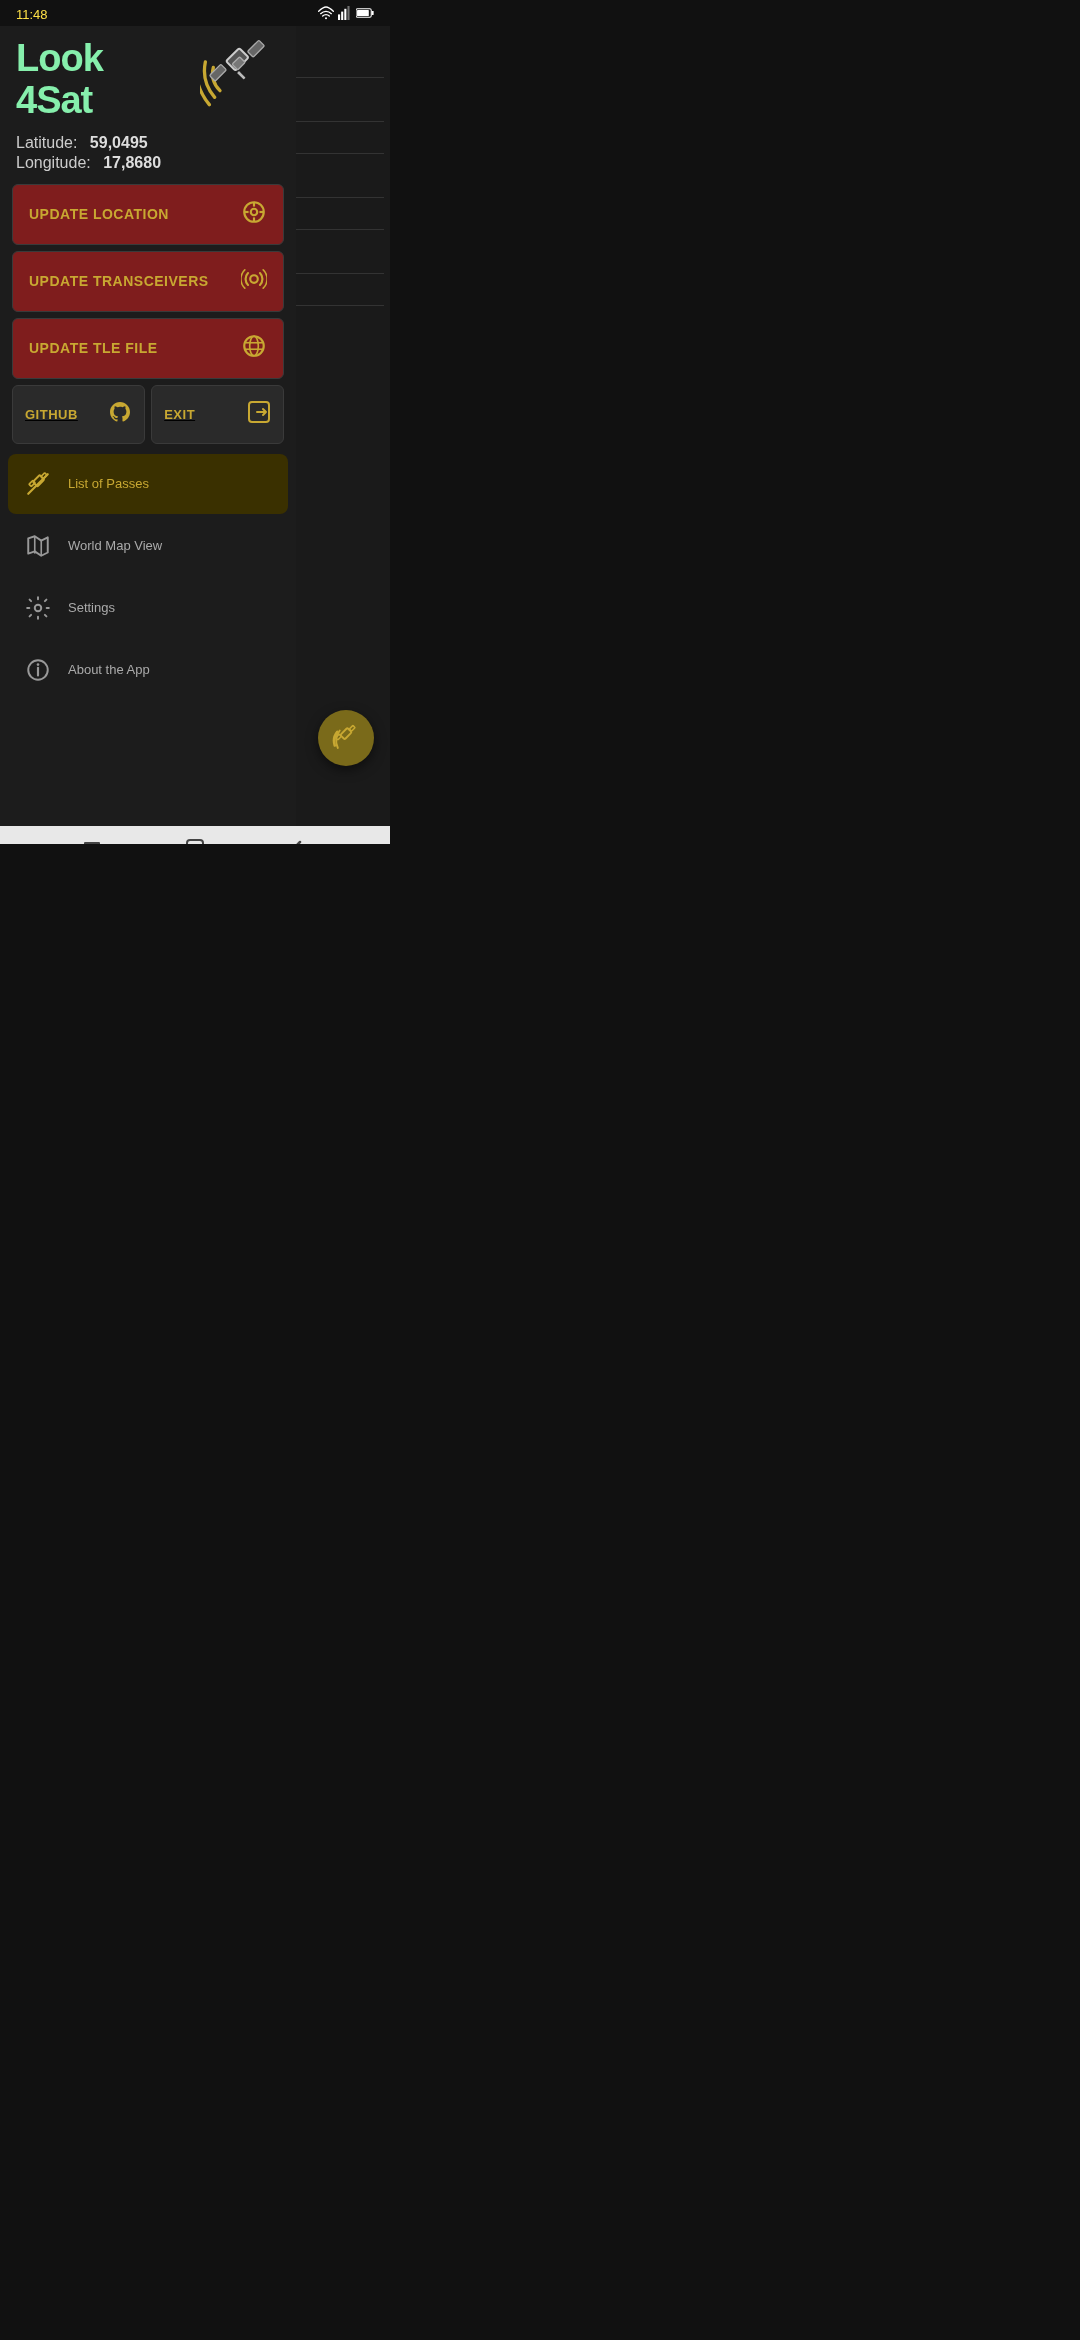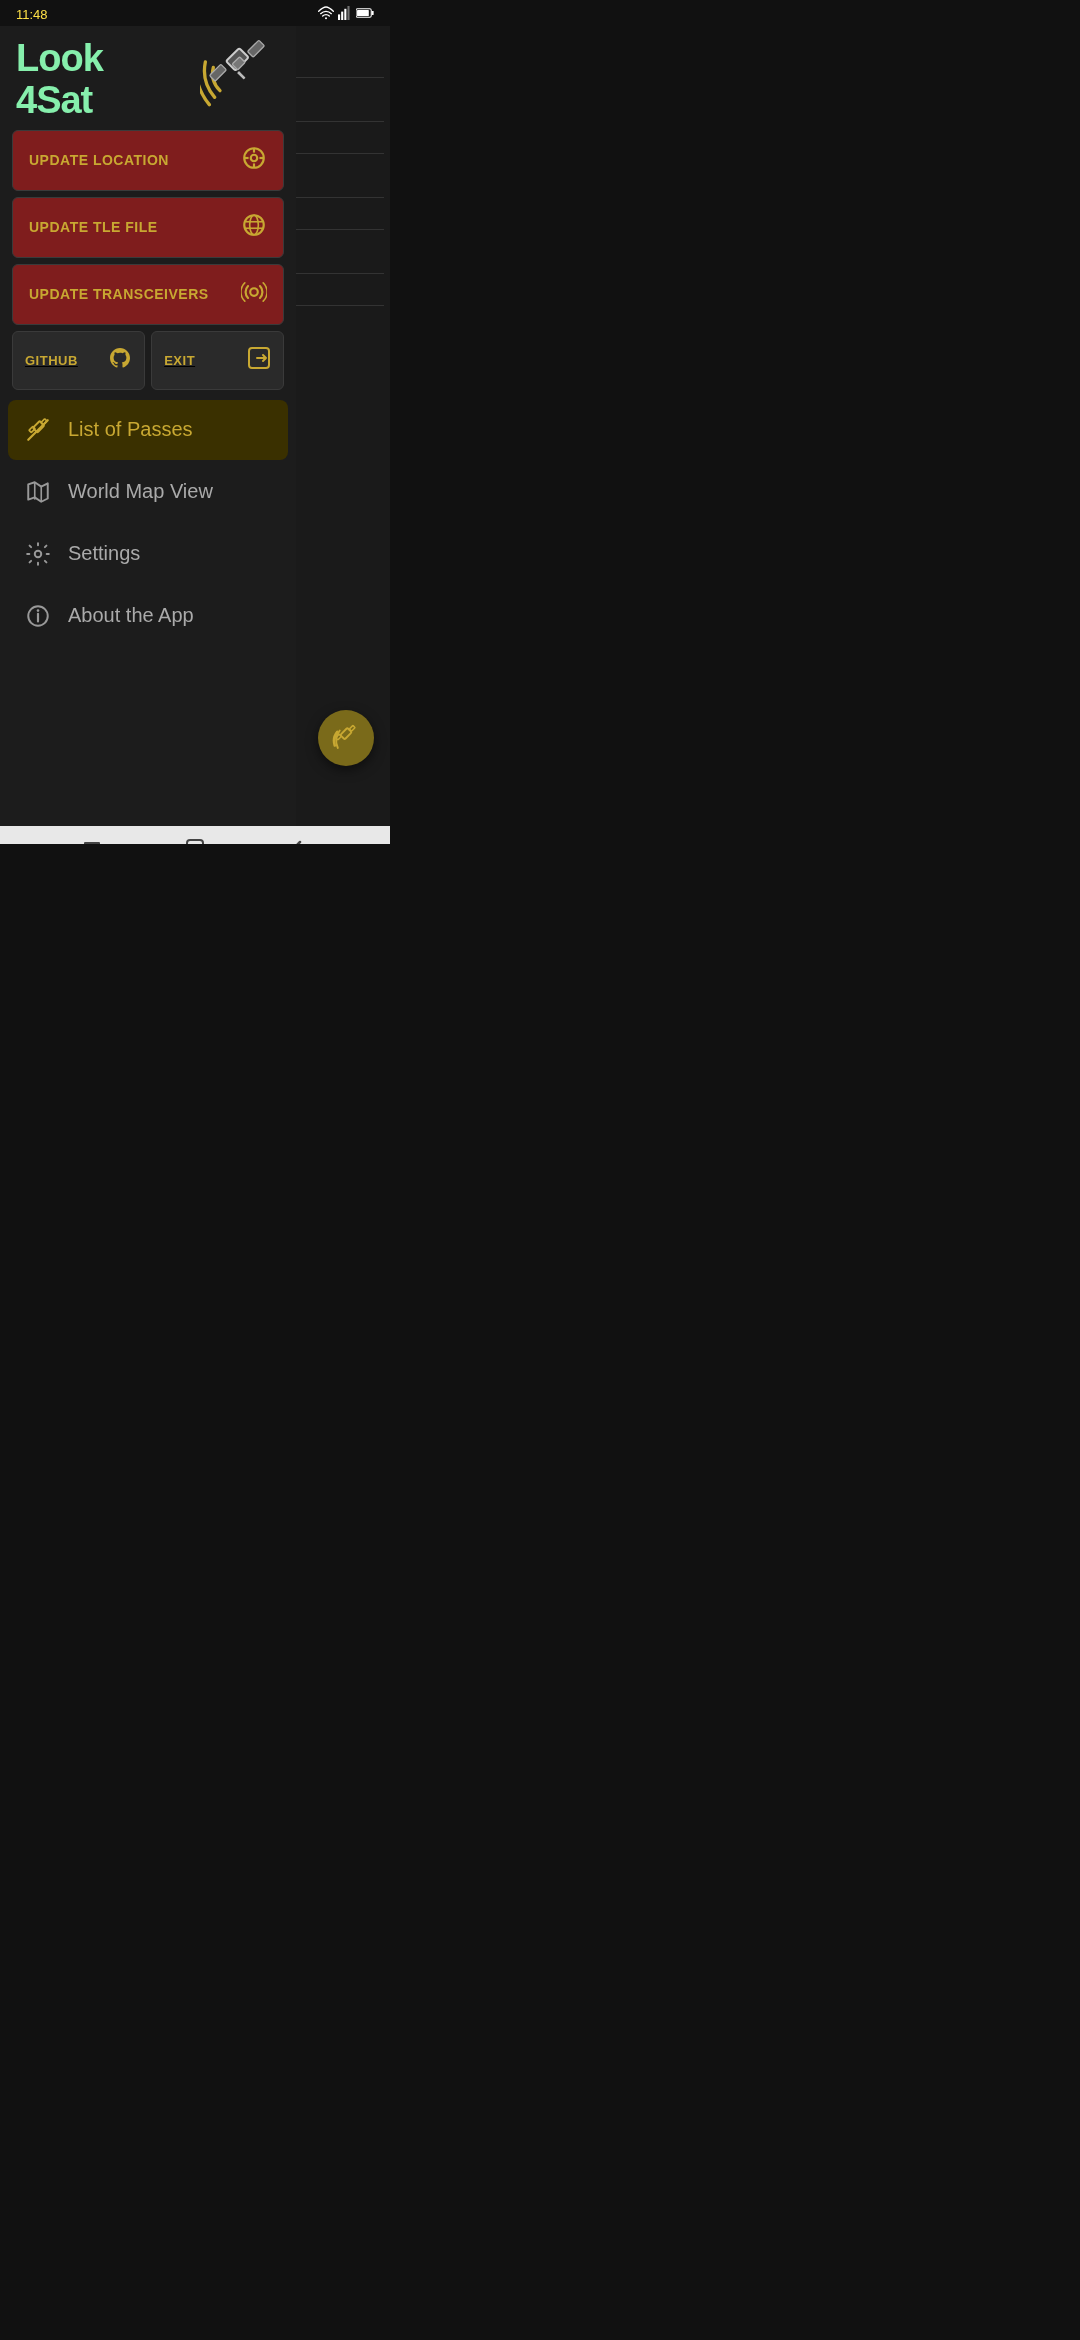--- a/index.html
+++ b/index.html
@@ -200,21 +200,21 @@
 
     .nav-item-icon {
       width: 28px;
       height: 28px;
       display: flex;
       align-items: center;
       justify-content: center;
     }
 
     .nav-item-label {
-      font-size: 20px;
+      font-size: 13px;
       font-weight: 500;
     }
 
     .nav-item.active .nav-item-label {
       color: #c8a832;
     }
 
     .nav-item:not(.active) .nav-item-label {
       color: #aaa;
     }
@@ -339,58 +339,68 @@
         <rect x="15" y="52" width="24" height="12" rx="2" stroke="#aaa" stroke-width="2" fill="#666" transform="rotate(-45 27 58)"></rect>
 
         <rect x="72" y="16" width="24" height="12" rx="2" stroke="#aaa" stroke-width="2" fill="#666" transform="rotate(-45 84 22)"></rect>
 
         <rect x="60" y="55" width="4" height="14" rx="1" fill="#bbb" transform="rotate(-45 62 62)"></rect>
 
         <rect x="50" y="38" width="16" height="12" rx="2" stroke="#aaa" stroke-width="2" fill="#777" transform="rotate(-45 58 44)"></rect>
       </svg>
     </div>
 
+    <div class="coordinates">
+      <div class="coord-row">
+        <span>Latitude:</span>
+        <span class="coord-value" style="margin-left:8px">59,0495</span>
+      </div>
+      <div class="coord-row">
+        <span>Longitude:</span>
+        <span class="coord-value" style="margin-left:8px">17,8680</span>
+      </div>
+    </div>
 
     <div class="action-buttons">
 
       <div class="action-btn">
         <span class="action-btn-label">UPDATE LOCATION</span>
         <span class="action-btn-icon">
           <svg width="26" height="26" viewBox="0 0 24 24" fill="none">
             <circle cx="12" cy="12" r="9" stroke="#c8a832" stroke-width="2"></circle>
             <circle cx="12" cy="12" r="3" stroke="#c8a832" stroke-width="2"></circle>
             <line x1="12" y1="3" x2="12" y2="7" stroke="#c8a832" stroke-width="2"></line>
             <line x1="12" y1="17" x2="12" y2="21" stroke="#c8a832" stroke-width="2"></line>
             <line x1="3" y1="12" x2="7" y2="12" stroke="#c8a832" stroke-width="2"></line>
             <line x1="17" y1="12" x2="21" y2="12" stroke="#c8a832" stroke-width="2"></line>
           </svg>
         </span>
       </div>
 
       <div class="action-btn">
-        <span class="action-btn-label">UPDATE TLE FILE</span>
-        <span class="action-btn-icon">
-          <svg width="26" height="26" viewBox="0 0 24 24" fill="none">
-            <circle cx="12" cy="12" r="9" stroke="#c8a832" stroke-width="2"></circle>
-            <ellipse cx="12" cy="12" rx="4" ry="9" stroke="#c8a832" stroke-width="1.5"></ellipse>
-            <line x1="3" y1="9" x2="21" y2="9" stroke="#c8a832" stroke-width="1.5"></line>
-            <line x1="3" y1="15" x2="21" y2="15" stroke="#c8a832" stroke-width="1.5"></line>
-          </svg>
-        </span>
-      </div>
-
-      <div class="action-btn">
         <span class="action-btn-label">UPDATE TRANSCEIVERS</span>
         <span class="action-btn-icon">
           <svg width="26" height="26" viewBox="0 0 24 24" fill="none">
             <circle cx="12" cy="12" r="3.5" stroke="#c8a832" stroke-width="2"></circle>
             <path d="M6.5 17.5 A7.8 7.8 0 0 1 6.5 6.5" stroke="#c8a832" stroke-width="2" fill="none" stroke-linecap="round"></path>
             <path d="M17.5 6.5 A7.8 7.8 0 0 1 17.5 17.5" stroke="#c8a832" stroke-width="2" fill="none" stroke-linecap="round"></path>
             <path d="M3.5 20.5 A11.8 11.8 0 0 1 3.5 3.5" stroke="#c8a832" stroke-width="1.5" fill="none" stroke-linecap="round"></path>
             <path d="M20.5 3.5 A11.8 11.8 0 0 1 20.5 20.5" stroke="#c8a832" stroke-width="1.5" fill="none" stroke-linecap="round"></path>
+          </svg>
+        </span>
+      </div>
+
+      <div class="action-btn">
+        <span class="action-btn-label">UPDATE TLE FILE</span>
+        <span class="action-btn-icon">
+          <svg width="26" height="26" viewBox="0 0 24 24" fill="none">
+            <circle cx="12" cy="12" r="9" stroke="#c8a832" stroke-width="2"></circle>
+            <ellipse cx="12" cy="12" rx="4" ry="9" stroke="#c8a832" stroke-width="1.5"></ellipse>
+            <line x1="3" y1="9" x2="21" y2="9" stroke="#c8a832" stroke-width="1.5"></line>
+            <line x1="3" y1="15" x2="21" y2="15" stroke="#c8a832" stroke-width="1.5"></line>
           </svg>
         </span>
       </div>
 
       <div class="action-btn-row">
         <div class="action-btn-half">
           <span class="action-btn-label">GITHUB</span>
           <span class="action-btn-icon">
             <svg width="24" height="24" viewBox="0 0 24 24" fill="#c8a832">
               <path d="M12 2C6.477 2 2 6.477 2 12c0 4.418 2.865 8.166 6.839 9.489.5.092.682-.217.682-.482 0-.237-.009-.866-.013-1.7-2.782.603-3.369-1.34-3.369-1.34-.454-1.155-1.11-1.463-1.11-1.463-.908-.62.069-.607.069-.607 1.004.07 1.532 1.031 1.532 1.031.892 1.53 2.341 1.088 2.91.832.092-.647.35-1.088.636-1.338-2.22-.253-4.555-1.11-4.555-4.943 0-1.091.39-1.984 1.03-2.682-.103-.253-.447-1.27.098-2.646 0 0 .84-.269 2.75 1.025A9.564 9.564 0 0 1 12 6.844c.85.004 1.705.115 2.504.337 1.909-1.294 2.747-1.025 2.747-1.025.547 1.376.202 2.393.1 2.646.641.698 1.028 1.591 1.028 2.682 0 3.841-2.337 4.687-4.565 4.935.359.309.678.919.678 1.852 0 1.336-.012 2.415-.012 2.743 0 .267.18.578.688.48C19.138 20.163 22 16.418 22 12c0-5.523-4.477-10-10-10z"></path>

